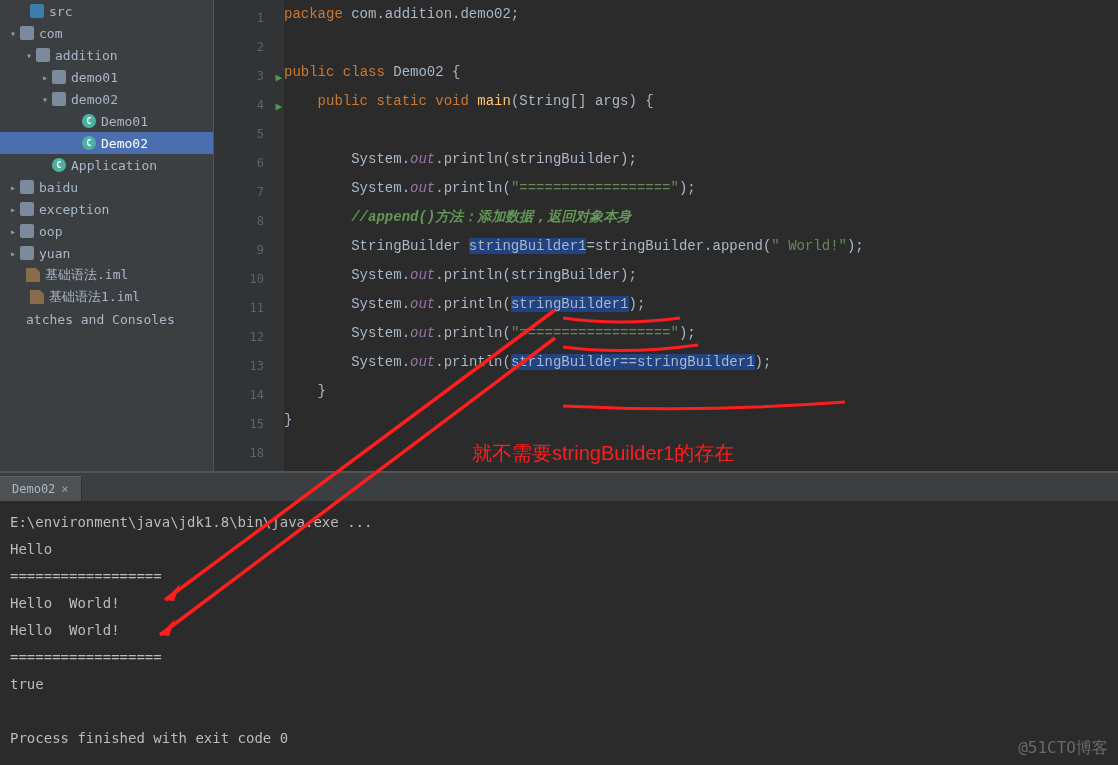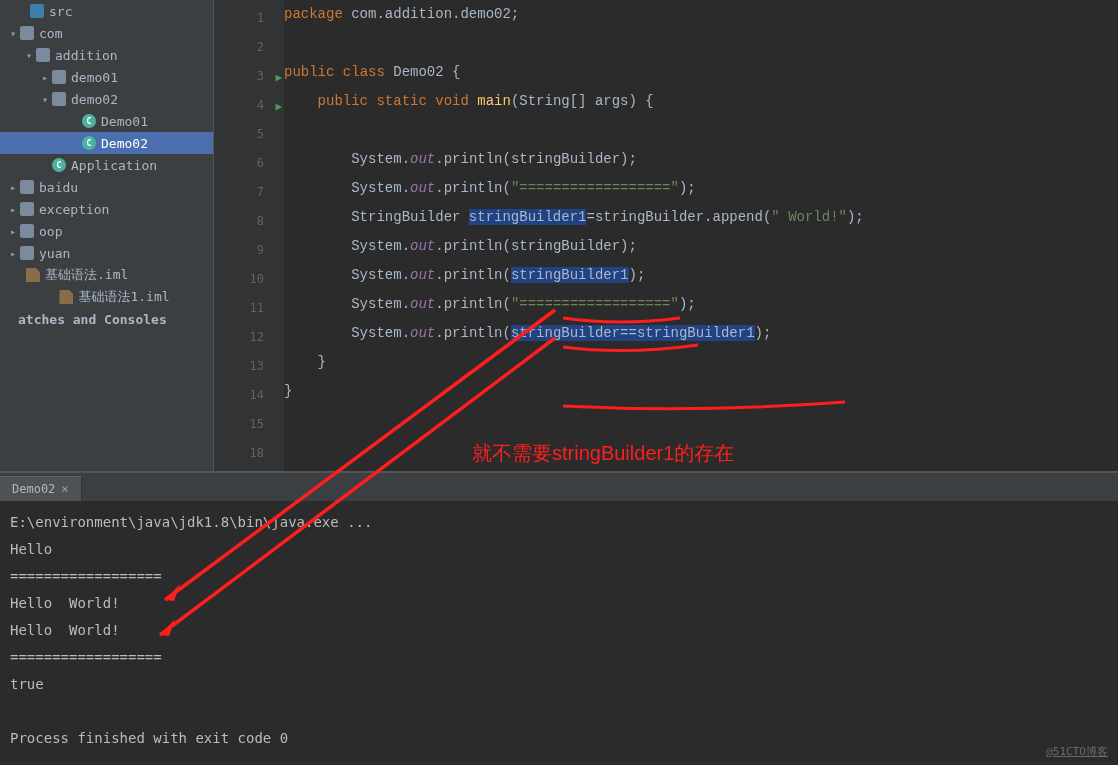--- a/index.html
+++ b/index.html
@@ -28,21 +28,21 @@
 .fld { color:#9876aa; font-style:italic; }
 .cmt-strong { color:#629755; font-weight:bold; font-style:italic; }
 .hl { background:#214283;margin-top:14px; }
 .console { border-top:2px solid #555; background:#2b2b2b; height:294px; display:flex; flex-direction:column; }
 .tabbar { height:28px; background:#3c3f41; display:flex; align-items:flex-end; }
 .tab { background:#4e5254; padding:5px 12px; border-top:1px solid #5e6264; border-right:1px solid #323232; font-size:12px; display:flex; align-items:center; gap:6px; }
 .tab .close { color:#a0a0a0; font-size:12px; cursor:pointer; }
 .out { flex:1; padding:8px 10px; font-family:Consolas,monospace; font-size:14px; color:#bbb; line-height:27px; white-space:pre; }
 .annotation-svg { position:absolute; inset:0; pointer-events:none; }
 .anno-text { position:absolute; color:#ff1e1e; font-size:20px; line-height:30px; font-family:"Microsoft YaHei",sans-serif; pointer-events:none; }
-.watermark { position:absolute; right:10px; bottom:6px; color:#6a6a6a; font-size:11px; pointer-events:none;text-decoration:underline; }
+.watermark { position:absolute; right:10px; bottom:6px; color:#6a6a6a; font-size:16px; pointer-events:none; }
 </style>
 </head>
 <body>
 
 <div class="top">
   <div class="sidebar">
     <div class="tree" id="tree">
         <div class="row" style="padding-left: 16px;">
           <span class="chev"></span>
           <span class="srcico"></span>
@@ -101,26 +101,26 @@
         <div class="row" style="padding-left: 6px;">
           <span class="chev">▸</span>
           <span class="dirico"></span>
           <span>yuan</span>
         </div>
         <div class="row" style="padding-left: 12px;">
           <span class="chev"></span>
           <span class="filico"></span>
           <span>基础语法.iml</span>
         </div>
-        <div class="row" style="padding-left: 2px; justify-content: center;">
+        <div class="row" style="padding-left: 16px;">
           <span class="chev"></span>
           <span class="filico"></span>
           <span>基础语法1.iml</span>
         </div>
-        <div class="row" style="padding-left: 4px; font-weight: bold;">
+        <div class="row" style="padding-left: 12px;">
           <span class="chev"></span>
           <span>atches and Consoles</span>
         </div>
       </div>
   </div>
 
   <div class="editor">
     <div class="gutter" id="gutter">
         <div class="gln">1</div>
         <div class="gln">2</div>
@@ -140,20 +140,21 @@
         <div class="gln">18</div>
       </div>
     <div class="code">
       <div class="cl"><span class="kw">package</span> <span>com.addition.demo02</span>;</div>
       <div class="cl"></div>
       <div class="cl"><span class="kw">public</span> <span class="kw">class</span> <span>Demo02</span> {</div>
       <div class="cl">    <span class="kw">public</span> <span class="kw">static</span> <span class="kw">void</span> <span class="fn">main</span>(<span>String[] args</span>) {</div>
       <div class="cl"></div>
       <div class="cl">        <span>System</span>.<span class="fld">out</span>.<span>println</span>(<span>stringBuilder</span>);</div>
       <div class="cl">        <span>System</span>.<span class="fld">out</span>.<span>println</span>(<span class="str">"=================="</span>);</div>
+      <div class="cl">        <span class="cmt-strong">//append()方法：添加数据，返回对象本身</span></div>
       <div class="cl">        <span>StringBuilder</span> <span class="hl">stringBuilder1</span>=<span>stringBuilder</span>.<span>append</span>(<span class="str">" World!"</span>);</div>
       <div class="cl">        <span>System</span>.<span class="fld">out</span>.<span>println</span>(<span>stringBuilder</span>);</div>
       <div class="cl">        <span>System</span>.<span class="fld">out</span>.<span>println</span>(<span class="hl">stringBuilder1</span>);</div>
       <div class="cl">        <span>System</span>.<span class="fld">out</span>.<span>println</span>(<span class="str">"=================="</span>);</div>
       <div class="cl">        <span>System</span>.<span class="fld">out</span>.<span>println</span>(<span class="hl"><span>stringBuilder</span>==<span>stringBuilder1</span></span>);</div>
       <div class="cl">    }</div>
       <div class="cl">}</div>
     </div>
   </div>
 </div>

